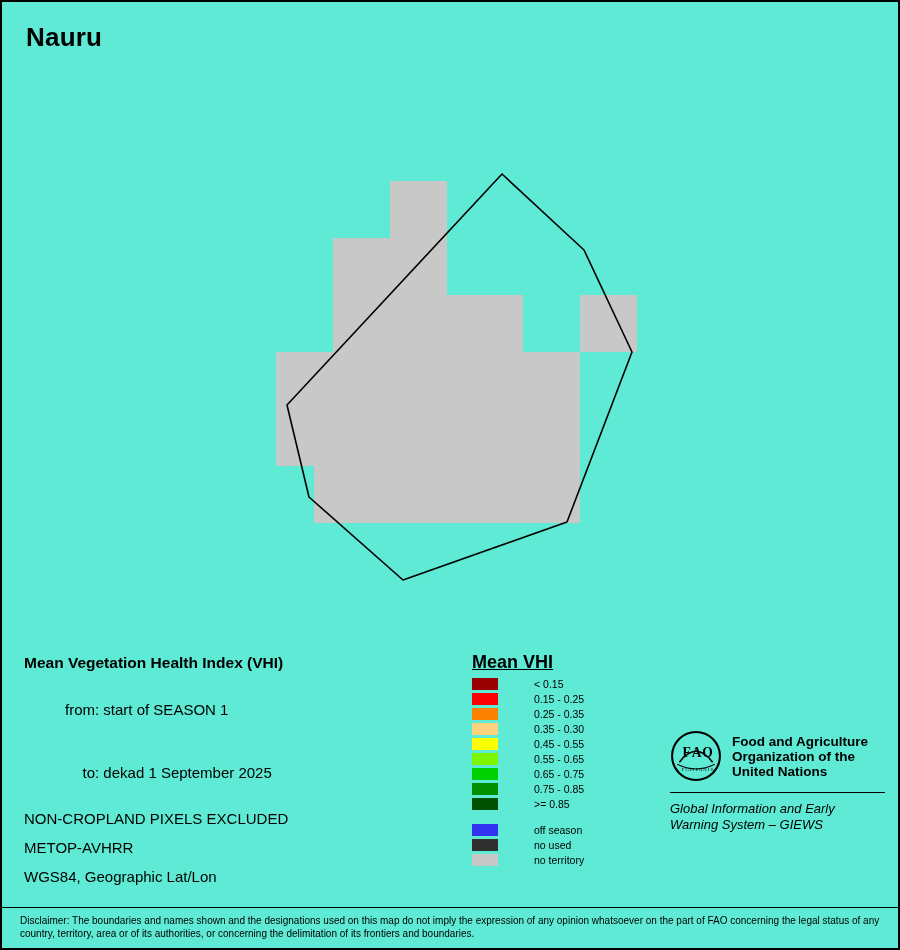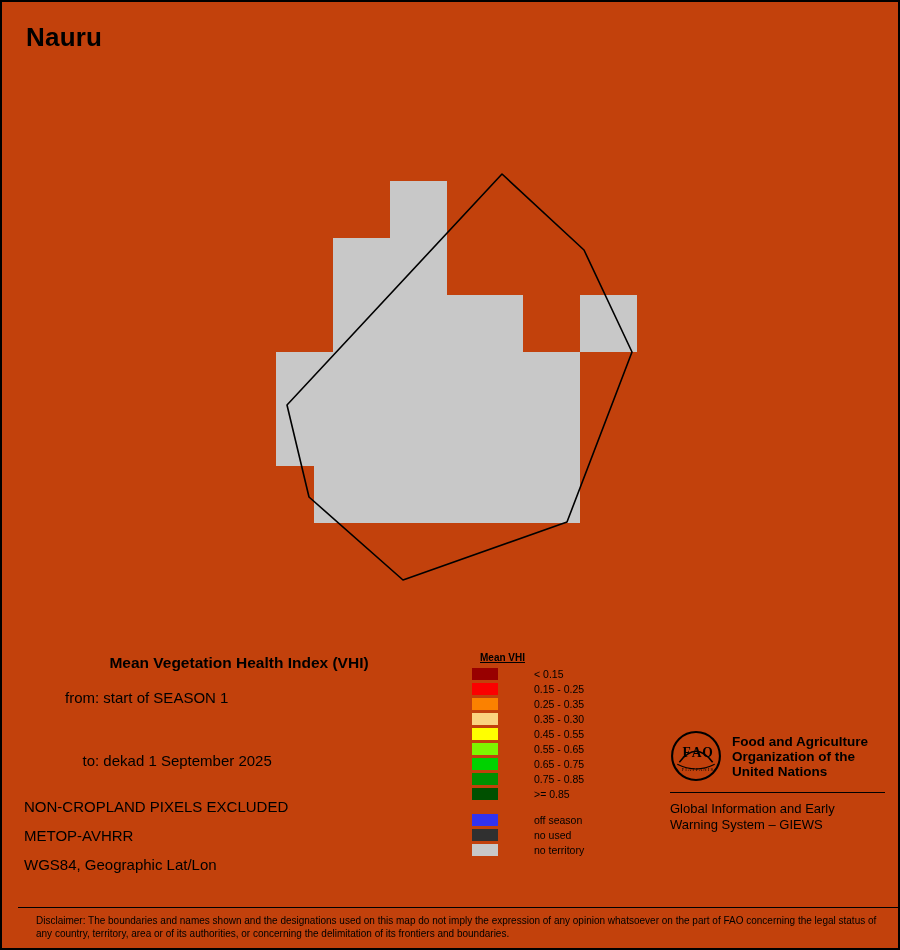--- a/index.html
+++ b/index.html
@@ -9,21 +9,21 @@
   }
   body {
     font-family: "Liberation Sans", sans-serif;
   }
   #page {
     position: relative;
     width: 900px;
     height: 950px;
     box-sizing: border-box;
     border: 2px solid #000000;
-    background: #c2410c;
+    background: #5eead4;
     overflow: hidden;
   }
   #map-title {
     position: absolute;
     left: 24px;
     top: 20px;
     font-size: 26px;
     font-weight: bold;
     color: #000000;
     letter-spacing: 0.2px;
@@ -38,46 +38,45 @@
   #meta-block {
     position: absolute;
     left: 22px;
     top: 652px;
     width: 430px;
   }
   #meta-block .meta-head {
     font-size: 15.5px;
     font-weight: bold;
     color: #000;
-    text-align: center;
+    margin-bottom: 12px;
   }
   #meta-block .meta-row {
     font-size: 15px;
     color: #000;
     margin-bottom: 12px;
     white-space: pre;
   }
   #meta-block .meta-row .lbl {
     display: inline-block;
     width: 46px;
     text-align: right;
   }
   #legend {
     position: absolute;
     left: 470px;
     top: 650px;
     width: 190px;
   }
   #legend .legend-title {
-    font-size: 10px;
+    font-size: 18px;
     font-weight: bold;
     color: #000;
     text-decoration: underline;
     margin-bottom: 5px;
-    margin-left: 8px;
   }
   .legend-item {
     display: flex;
     align-items: flex-start;
     height: 15px;
     gap: 28px;
   }
   .legend-swatch {
     width: 26px;
     height: 12px;
@@ -116,24 +115,25 @@
   }
   #fao-rule {
     border-top: 1.5px solid #000;
     margin: 10px 0 8px 0;
     width: 215px;
   }
   #giews-text {
     font-size: 13px;
     line-height: 16px;
     color: #000;
+    font-style: italic;
   }
   #disclaimer {
     position: absolute;
-    left: 16px;
+    left: 0;
     right: 0;
     bottom: 0;
     border-top: 1.5px solid #000;
     padding: 6px 18px 8px 18px;
     font-size: 10px;
     line-height: 13px;
     color: #000;
   }
 </style>
 </head>

